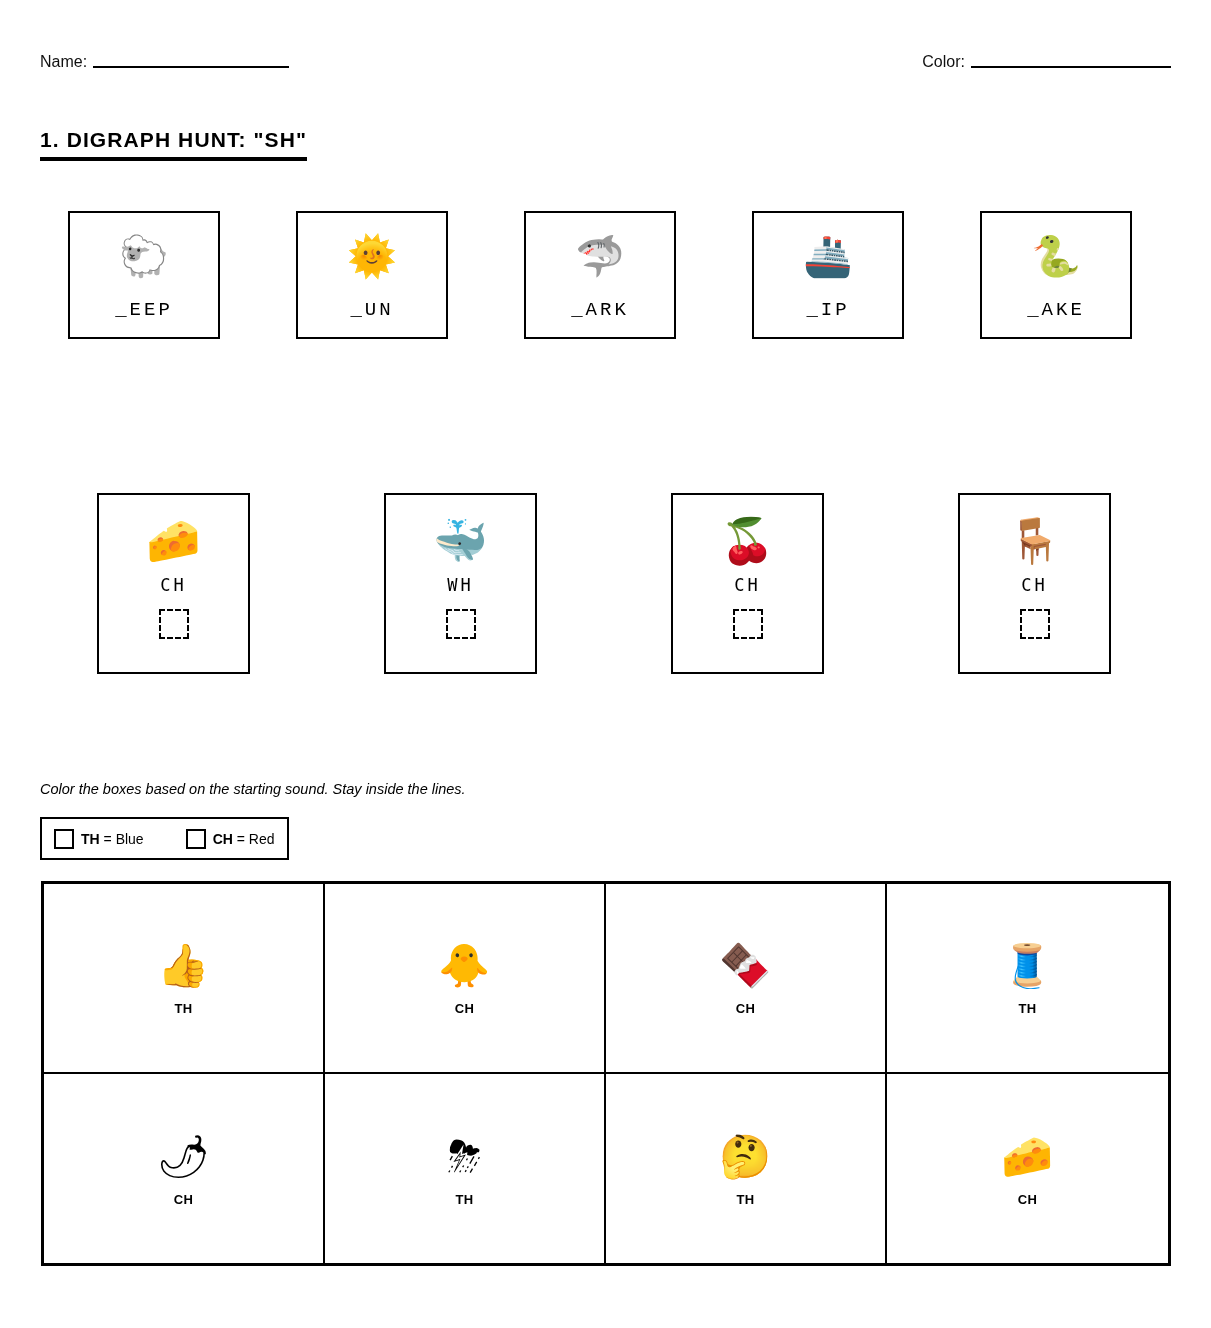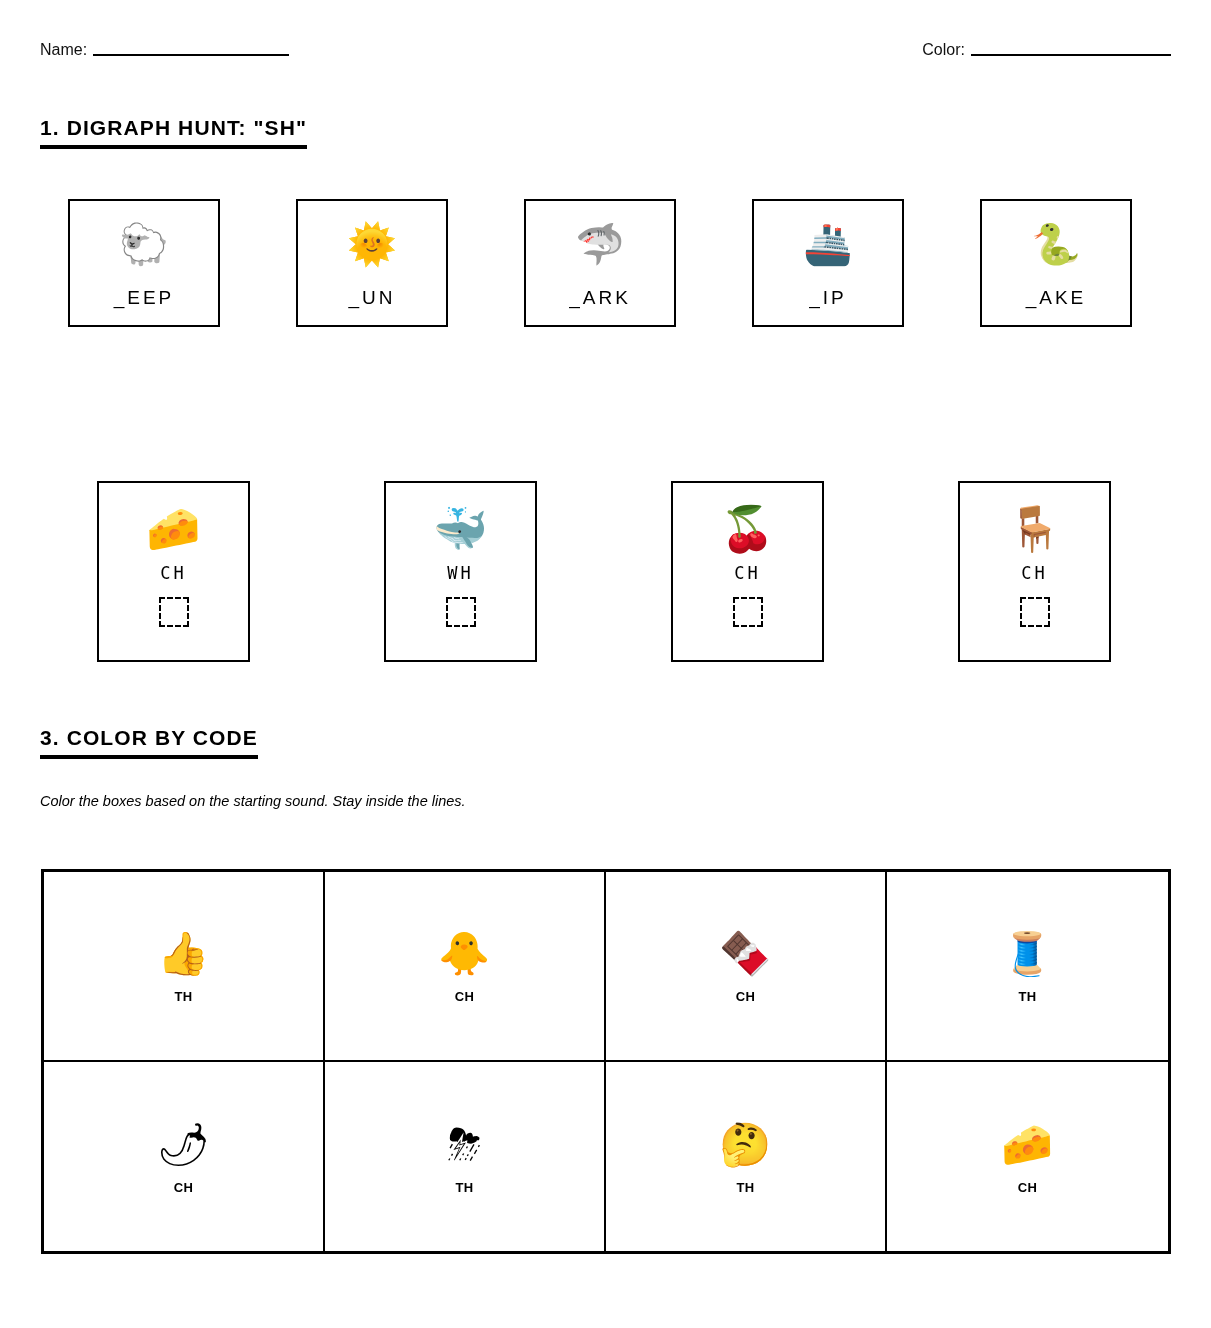--- a/index.html
+++ b/index.html
@@ -11,21 +11,21 @@
     width: 1211px;
     height: 1328px;
     font-family: "Liberation Sans", sans-serif;
     color: #000000;
     position: relative;
     overflow: hidden;
   }
 
   .page {
     position: absolute;
-    left: 0; top: 5px;
+    left: 0; top: 17px;
     width: 1211px;
     height: 1100px;
     padding: 0;
   }
 
   
   .header-row {
     position: absolute;
     left: 40px;
     top: 36px;
@@ -100,21 +100,21 @@
     font-size: 40px;
     line-height: 48px;
     height: 52px;
     display: flex;
     align-items: center;
     justify-content: center;
   }
   .pic-card .word {
     font-size: 19px;
     letter-spacing: 3px;
-    font-family: Liberation Sans, sans-serif;
+    font-family: Liberation Mono, monospace;
     margin-top: 17px;
   }
 
   
   .s2-row {
     position: absolute;
     left: 97px;
     top: 476px;
     width: 1014px;
     display: flex;
@@ -283,23 +283,32 @@
         <div class="digraph">CH</div>
         <div class="dashed-box"></div>
       </div>
       <div class="sort-card">
         <div class="emoji">🪑</div>
         <div class="digraph">CH</div>
         <div class="dashed-box"></div>
       </div>
     </div>
 
-  <div class="section-title" style="left:40px; top:720px;">3. COLOR BY CODE</div>
-  <div class="section-sub" style="left:40px; top:763px;margin-top:24px;">Color the boxes based on the starting sound. Stay inside the lines.</div>
-
+  <div class="section-sub" style="left:40px; top:763px;">Color the boxes based on the starting sound. Stay inside the lines.</div>
+
+  <div class="legend" id="legend-box">
+      <div class="legend-item">
+        <span class="sw"></span>
+        <span class="lbl"><b>TH</b><span class="eq"> = Blue</span></span>
+      </div>
+      <div class="legend-item">
+        <span class="sw"></span>
+        <span class="lbl"><b>CH</b><span class="eq"> = Red</span></span>
+      </div>
+    </div>
 
   <div class="color-grid" id="color-grid">
       <div class="grid-cell">
         <div class="emoji">👍</div>
         <div class="code">TH</div>
       </div>
       <div class="grid-cell">
         <div class="emoji">🐥</div>
         <div class="code">CH</div>
       </div>

